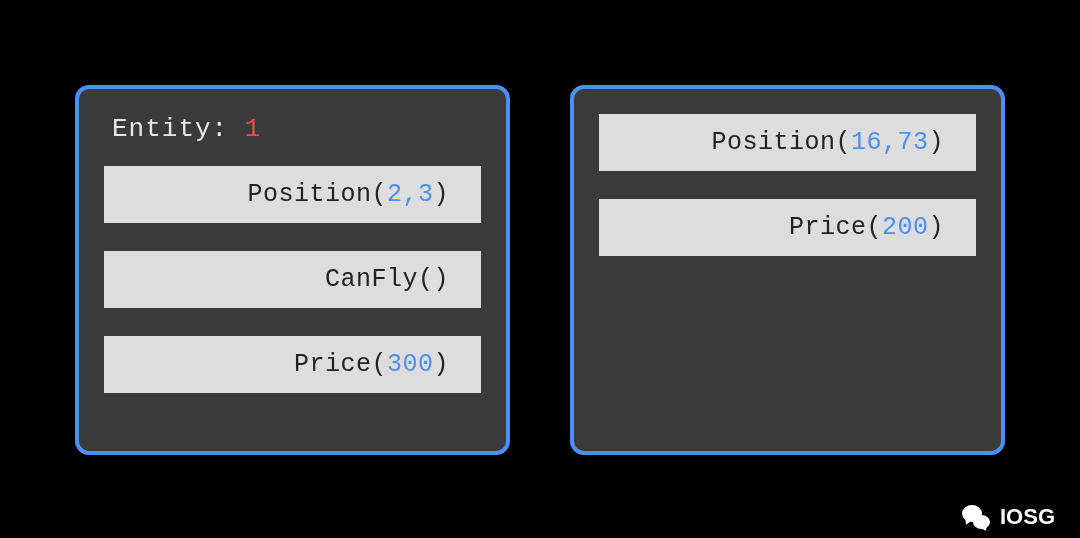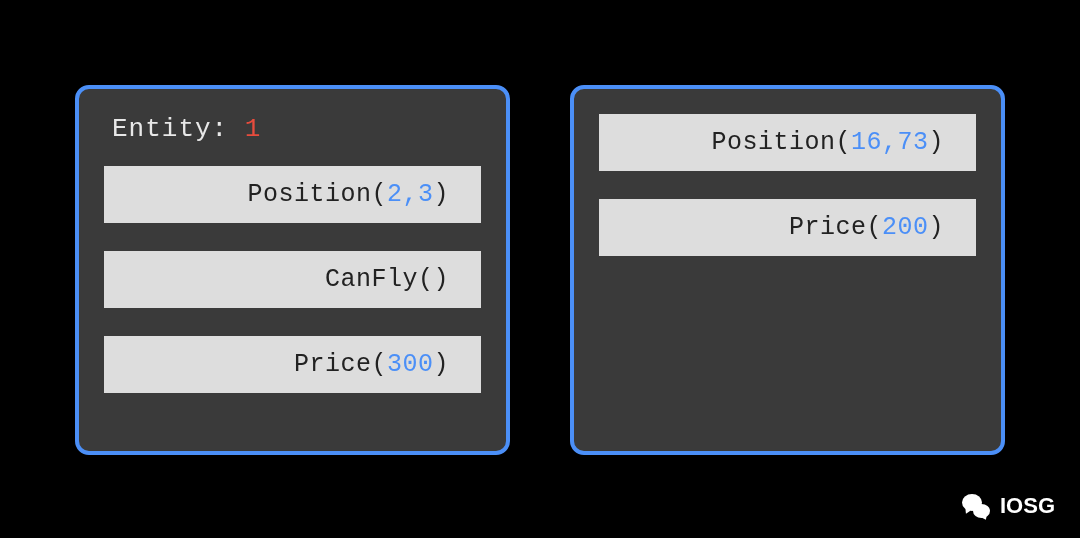--- a/index.html
+++ b/index.html
@@ -63,21 +63,21 @@
     .paren {
       color: #222222;
     }
     
     .component-args {
       color: #4B8FF7;
     }
     
     .watermark {
       position: absolute;
-      bottom: 18px;
+      bottom: 7px;
       right: 25px;
       display: flex;
       align-items: center;
       gap: 8px;
       color: #ffffff;
       font-family: Arial, sans-serif;
       font-size: 22px;
       font-weight: bold;
     }
     

